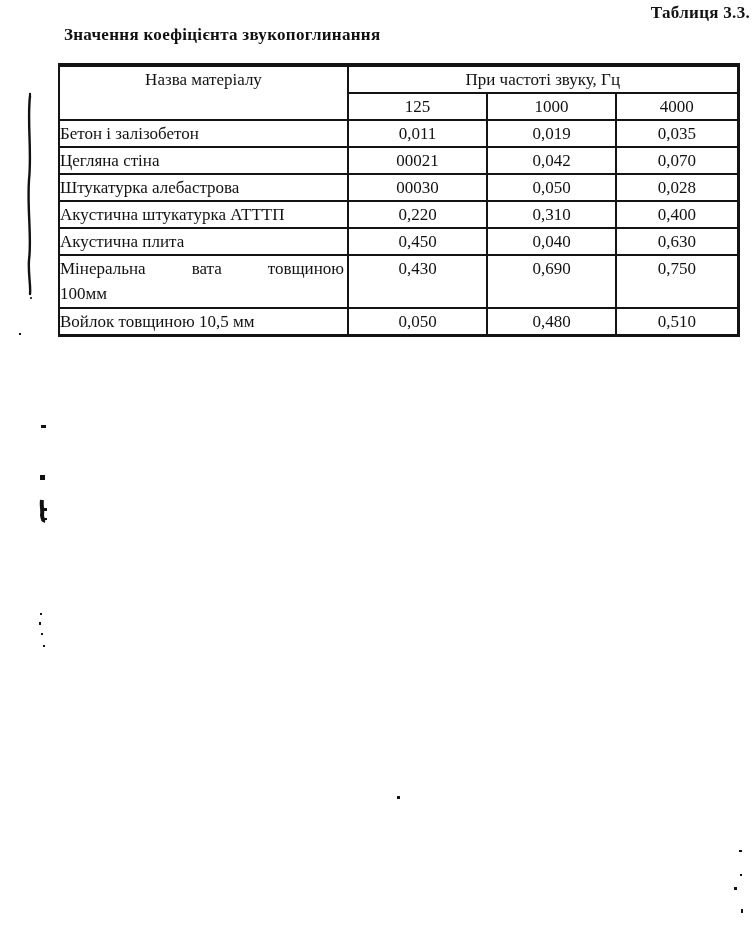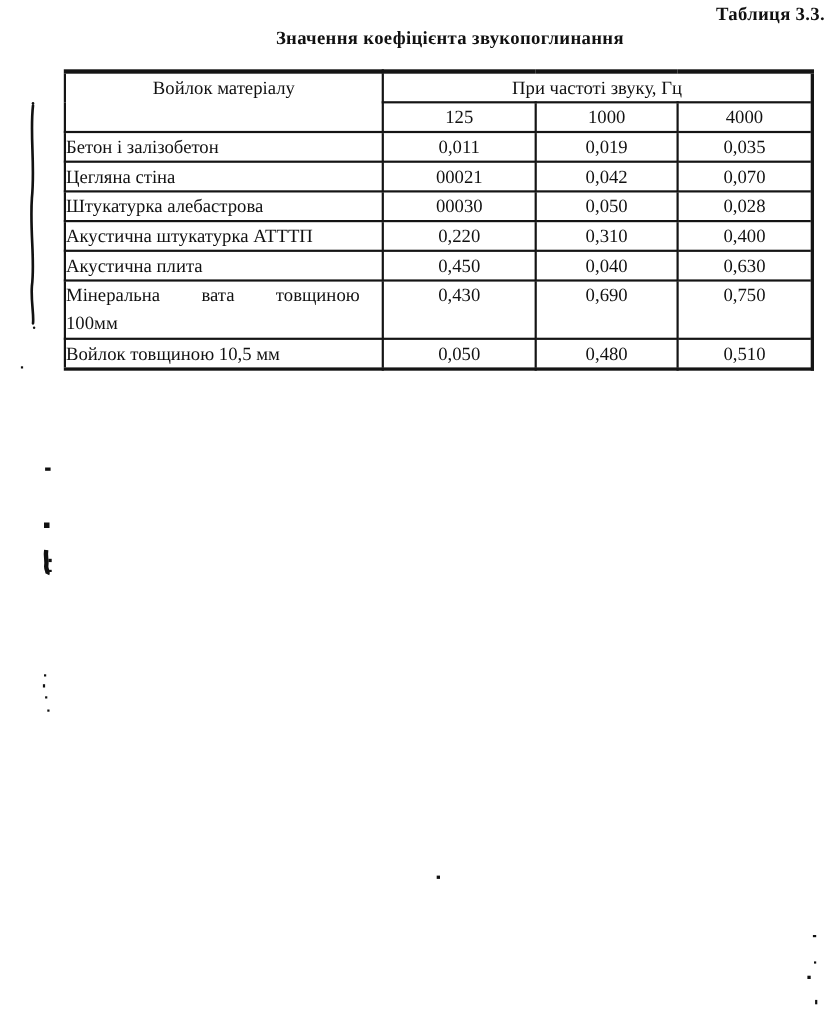--- a/index.html
+++ b/index.html
@@ -24,21 +24,20 @@
     letter-spacing: 0.3px;
     white-space: nowrap;
   }
   .doc-caption {
     position: absolute;
     top: 25px;
     left: 0;
     width: 100%;
     box-sizing: border-box;
     padding-left: 64px;
-    text-align: center;
     font-size: 17px;
     font-weight: bold;
     letter-spacing: 0.3px;
   }
   table.abs-table {
     position: absolute;
     left: 58px;
     top: 63px;
     width: 679px;
     border-collapse: collapse;
@@ -73,21 +72,21 @@
   td.val-cell {
     text-align: center;
   }
   tr.double-row td {
     height: 51px;
     vertical-align: top;
   }
   td.name-cell .jline {
     display: flex;
     justify-content: space-between;
-    padding-right: 20px;
+    padding-right: 3px;
     line-height: 26px;
     height: 26px;
   }
   td.name-cell .line2 {
     line-height: 24px;
     height: 24px;
   }
   
   .artifact {
     position: absolute;
@@ -105,21 +104,21 @@
 
 <table class="abs-table">
   <colgroup>
     <col style="width:289px">
     <col style="width:139px">
     <col style="width:129px">
     <col style="width:122px">
   </colgroup>
   <thead>
     <tr>
-      <th class="name-head" rowspan="2">Войлок матеріалу</th>
+      <th class="name-head" rowspan="2">Назва матеріалу</th>
       <th class="group-head" colspan="3">При частоті звуку, Гц</th>
     </tr>
     <tr>
       <th class="freq-head">125</th>
       <th class="freq-head">1000</th>
       <th class="freq-head">4000</th>
     </tr>
   </thead>
   <tbody>
     <tr>

